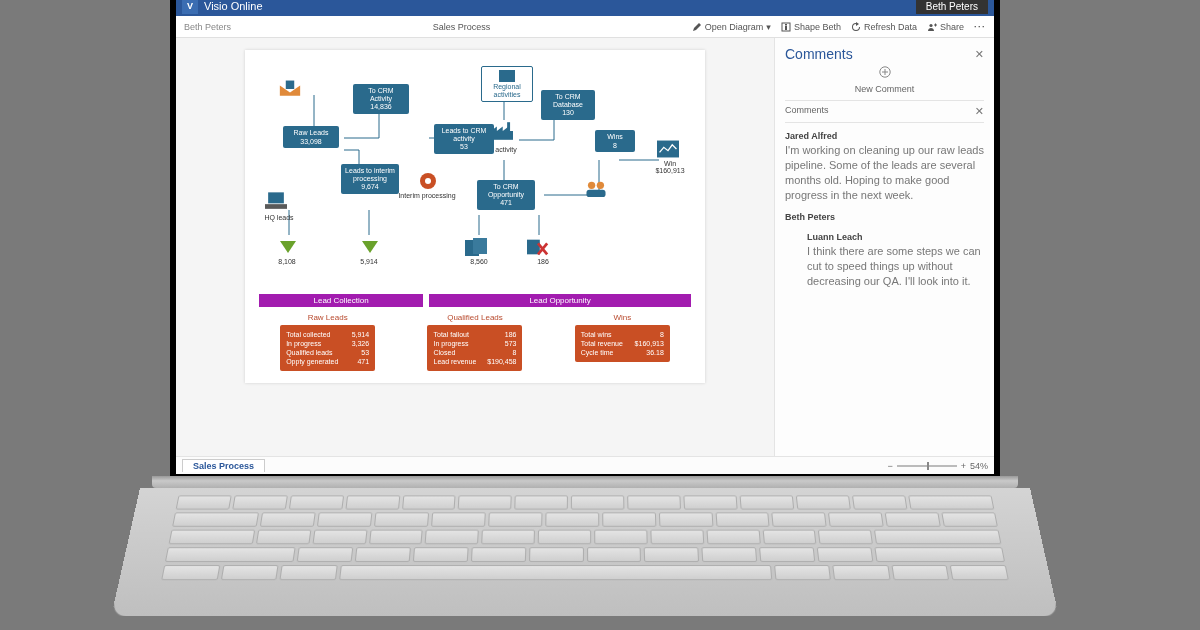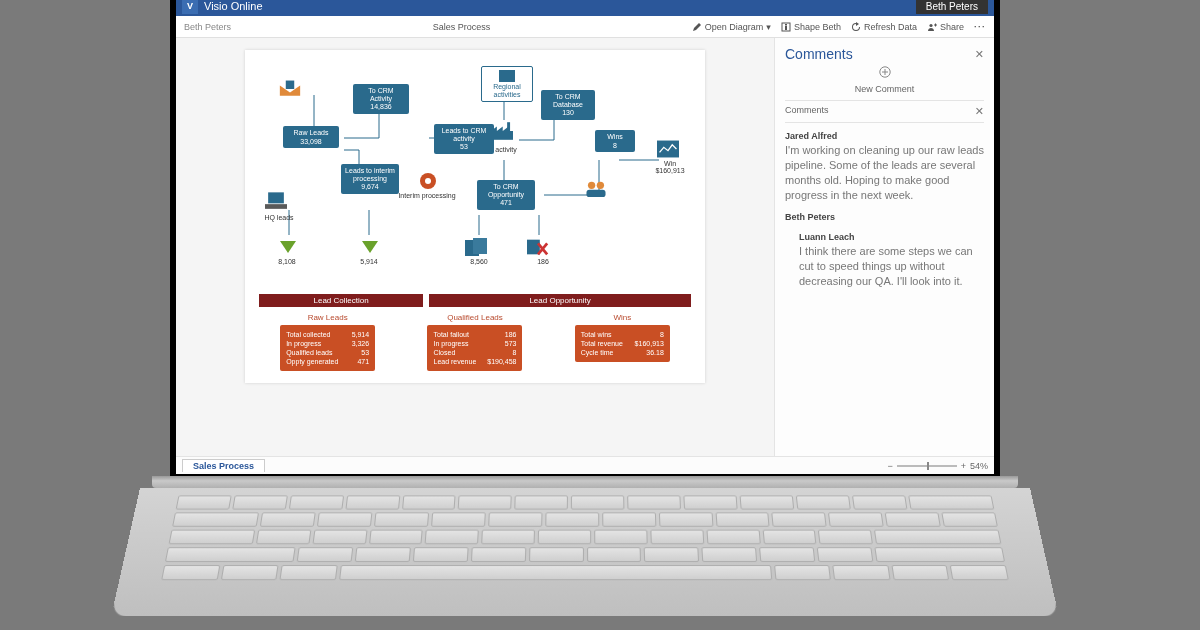--- a/index.html
+++ b/index.html
@@ -118,21 +118,21 @@
     border-left: 8px solid transparent;
     border-right: 8px solid transparent;
     border-top: 12px solid #6aa22b;
   }
   
   .conn { position: absolute; inset: 0; pointer-events: none; }
   
   .bands { display: flex; gap: 6px; margin-top: 4px; }
   .band {
     flex: 1;
-    background: #7f1d1d;
+    background: #a21caf;
     color: #fff;
     text-align: center;
     font-size: 8px;
     padding: 2px 0;
   }
   .cards { display: flex; gap: 10px; margin-top: 6px; justify-content: space-around; }
   .card-col { text-align: center; }
   .card-title { color: #b84a2e; font-size: 8px; margin-bottom: 3px; }
   .card {
     background: #c94f24;
@@ -171,21 +171,21 @@
   }
   .chead {
     border-top: 1px solid #e4e4e4;
     border-bottom: 1px solid #e4e4e4;
     padding: 4px 0;
     font-size: 9px; color: #666;
     display: flex; justify-content: space-between;
   }
   .clist { padding-top: 8px; flex:1; overflow:hidden; }
   .cmt { margin-bottom: 10px; }
-  .cmt.reply { margin-left: 14px; }
+  .cmt.reply { margin-left: 22px; }
   .cmt .author { font-weight: 700; color: #444; font-size: 9px; margin-bottom: 2px;}
   .cmt .body { color: #777; font-size: 11px; line-height: 1.35; }
   
   .statusbar {
     border-top: 1px solid #e4e4e4;
     height: 18px;
     display: flex;
     align-items: center;
     font-size: 9px;
     padding: 0 6px;

